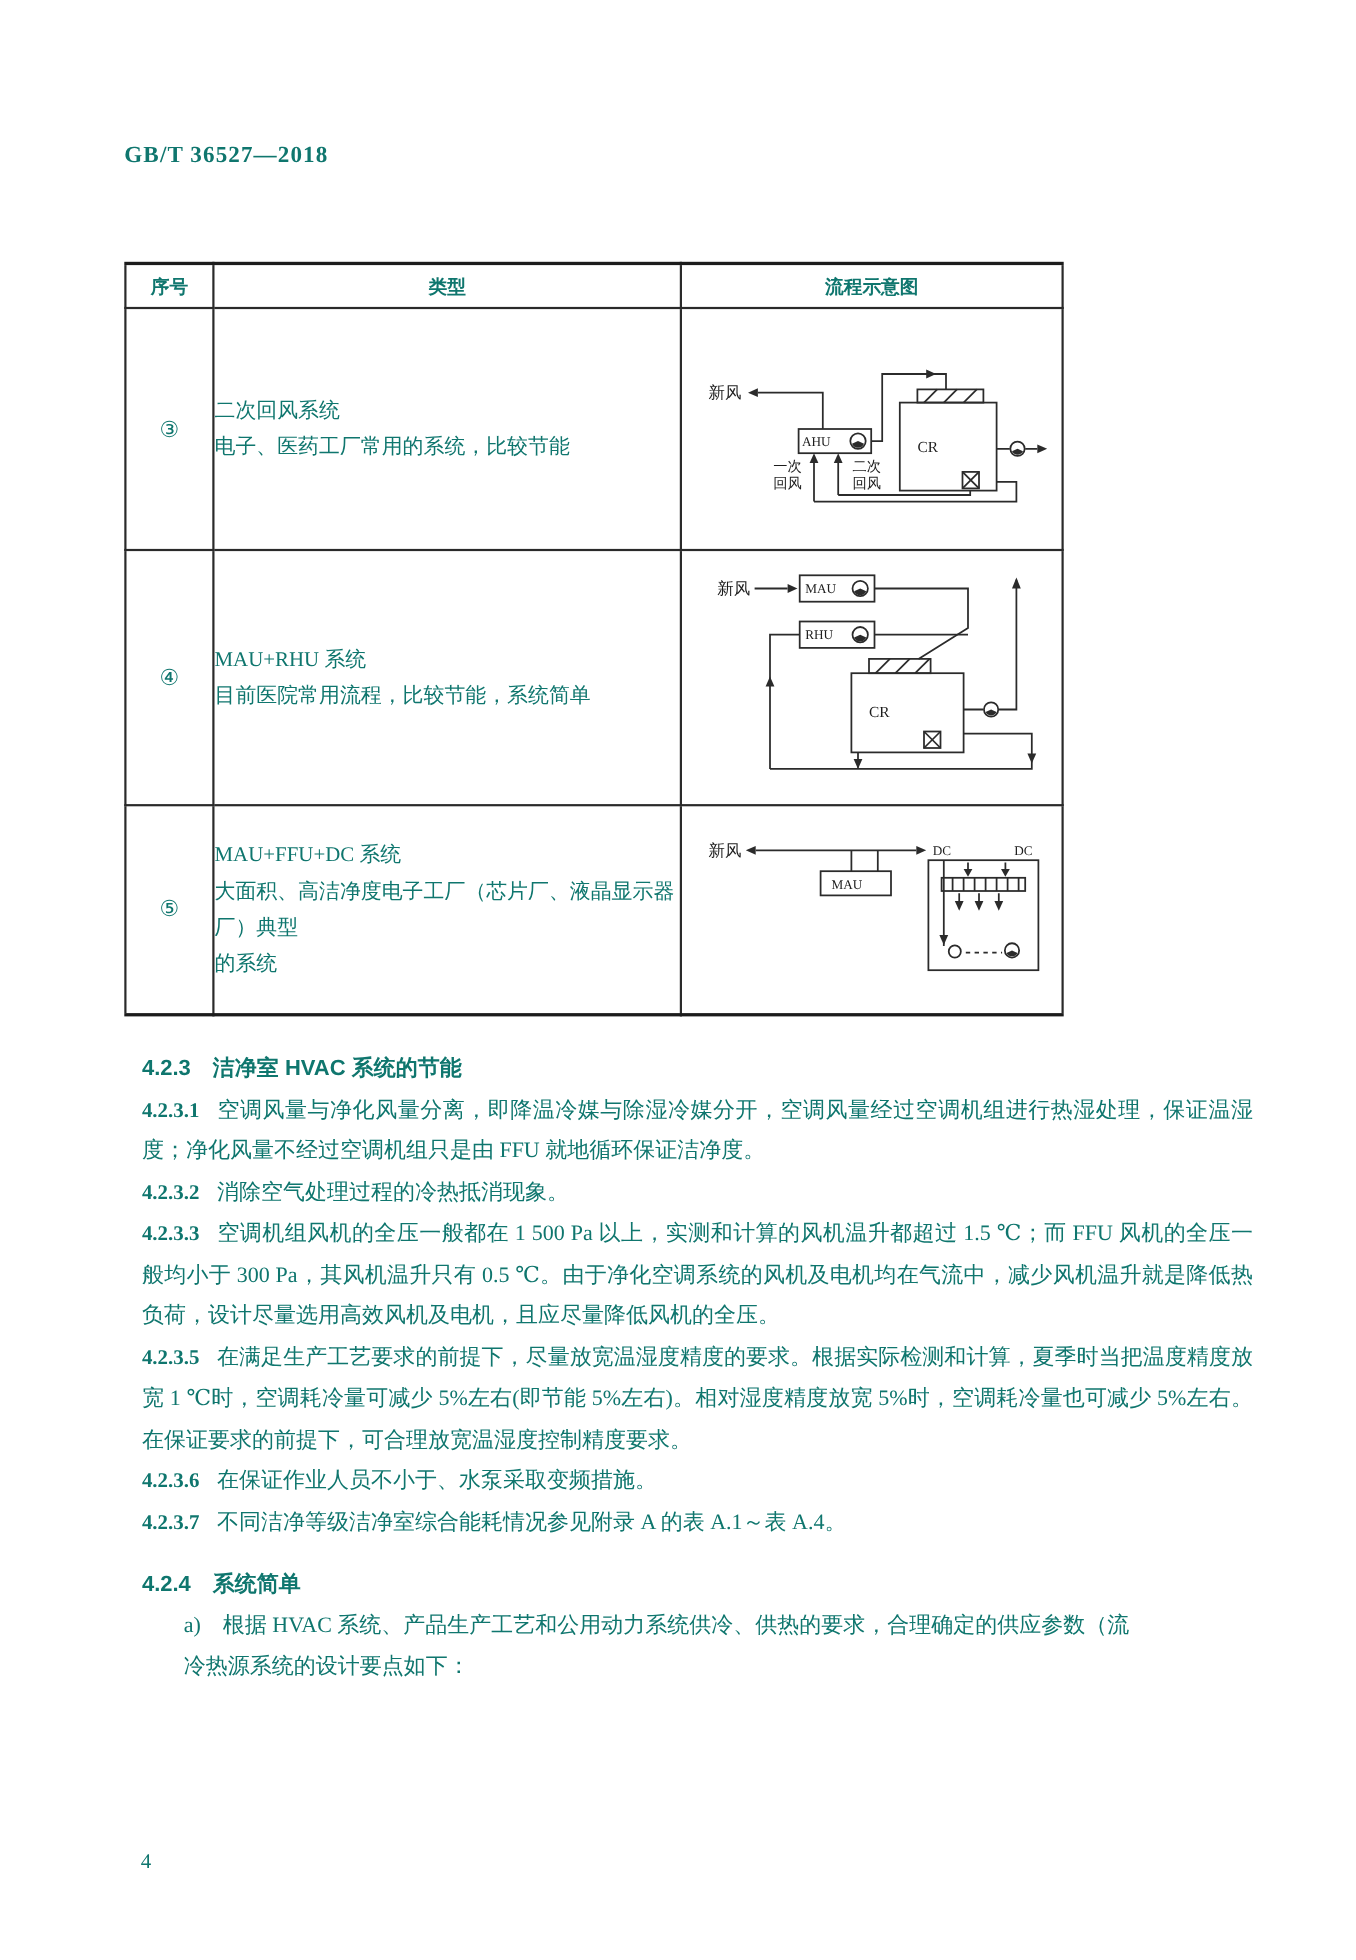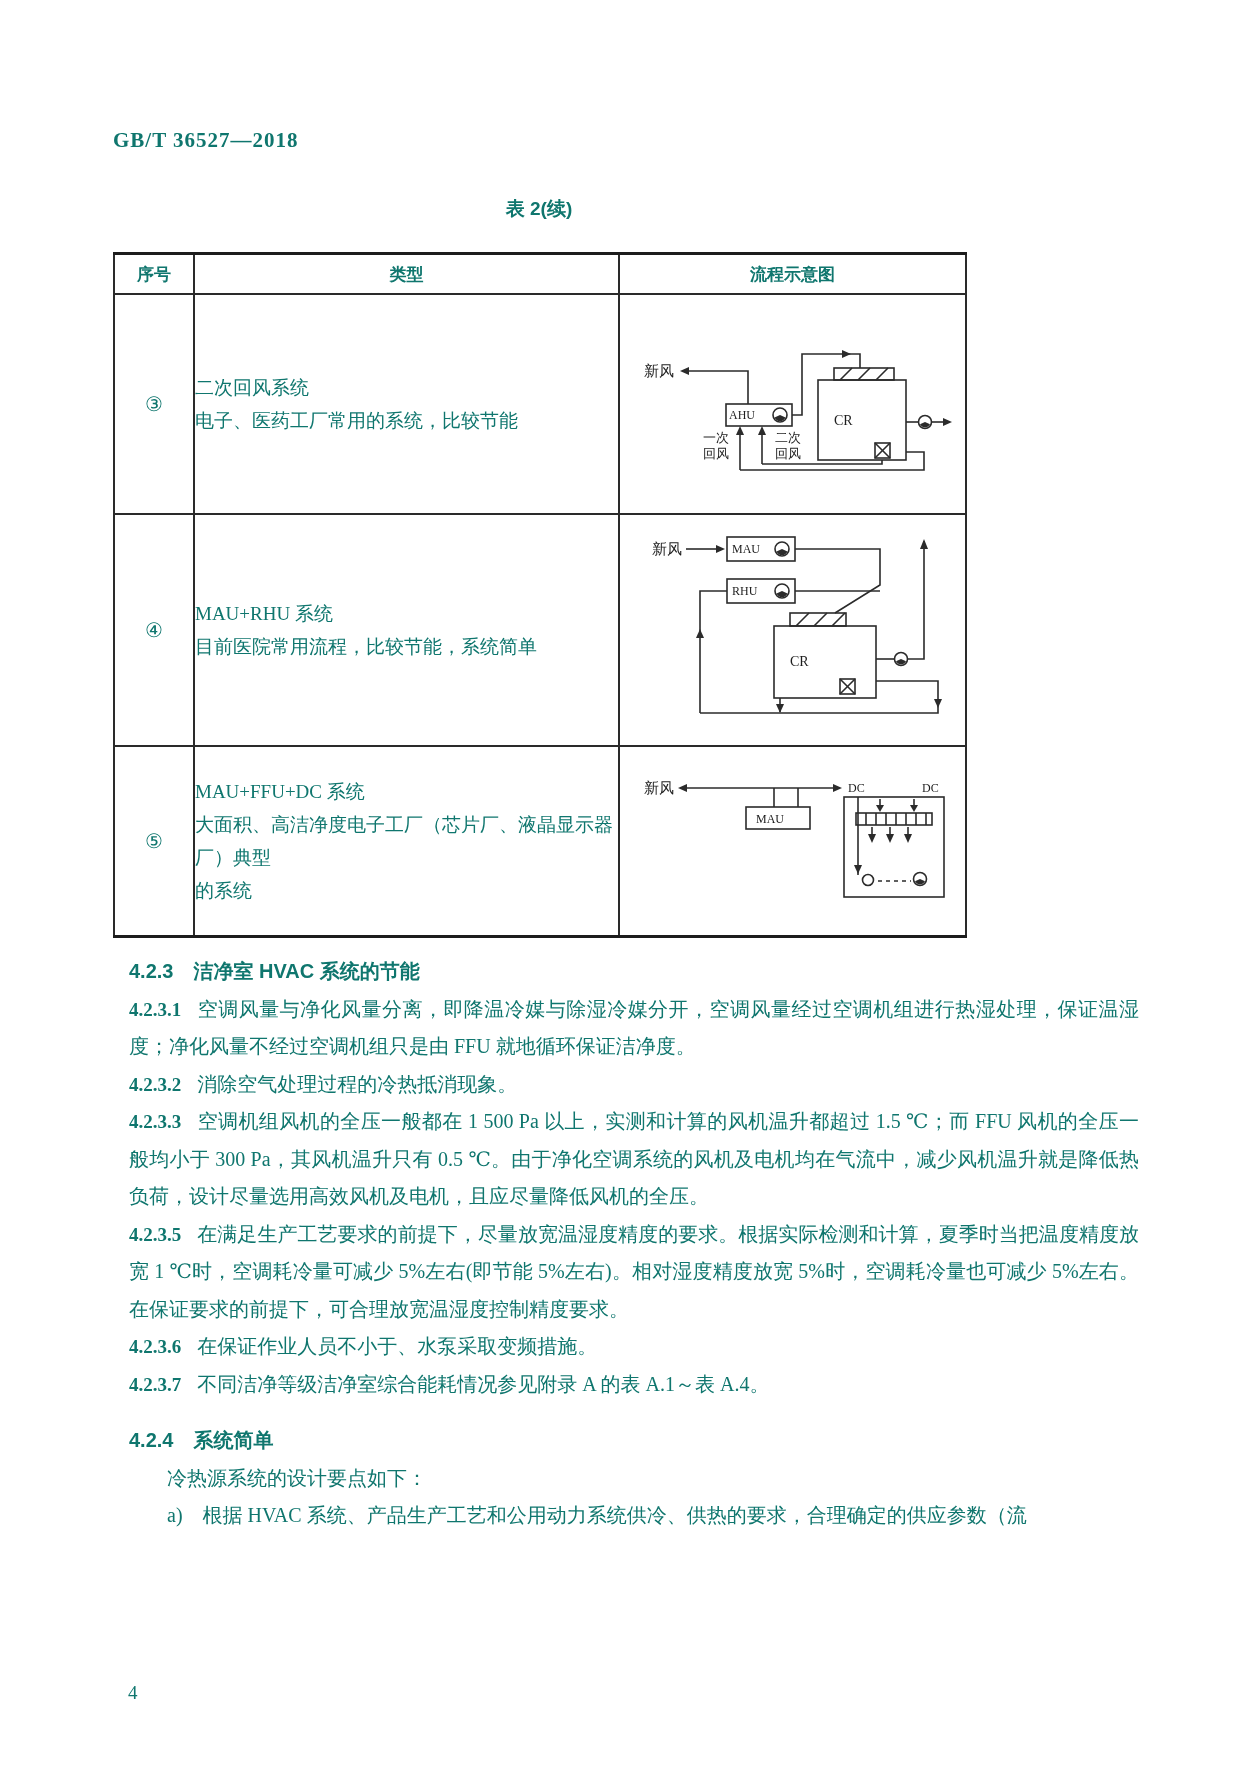--- a/index.html
+++ b/index.html
@@ -17,21 +17,21 @@
     position:absolute;left:113px;top:128px;
     font-size:21px;font-weight:bold;letter-spacing:1px;
     font-family:"Liberation Serif","DejaVu Serif",serif;
   }
   .table-title{
     position:absolute;left:113px;top:196px;width:852px;
     text-align:center;font-size:19px;font-weight:bold;
     font-family:"Liberation Sans","DejaVu Sans",sans-serif;
   }
   table.gb{
-    position:absolute;left:113px;top:252px;width:852px;
+    position:absolute;left:113px;top:238px;width:852px;
     border-collapse:collapse;table-layout:fixed;
     border-top:3px solid #1c1c1c;
     border-bottom:3px solid #1c1c1c;
   }
   table.gb td,table.gb th{
     border:2px solid #2a2a2a;
     vertical-align:middle;
     padding:0;
   }
   table.gb th{
@@ -78,21 +78,20 @@
     position:absolute;left:128px;top:1682px;font-size:19px;
   }
 </style>
 </head>
 <body>
 
 <div class="page">
 
   <div class="doc-number">GB/T 36527—2018</div>
 
-  <div class="table-title">表 2(续)</div>
 
   <table class="gb">
     <colgroup>
         <col style="width:80px">
         <col style="width:425px">
         <col style="width:347px">
       </colgroup>
     <tbody>
         <tr>
       <th>序号</th>
@@ -320,21 +319,21 @@
     </p>
     <p>
       <span class="pnum">4.2.3.6</span><span>在保证作业人员不小于、水泵采取变频措施。</span>
     </p>
     <p>
       <span class="pnum">4.2.3.7</span><span>不同洁净等级洁净室综合能耗情况参见附录 A 的表 A.1～表 A.4。</span>
     </p>
     <p class="sec-heading second">
       <span class="hnum">4.2.4</span><span>系统简单</span>
     </p>
-    <p class="indented">冷热源系统的设计要点如下：</p>
     <p class="indented">
       <span class="item-label">a)</span><span>根据 HVAC 系统、产品生产工艺和公用动力系统供冷、供热的要求，合理确定的供应参数（流</span>
     </p>
+    <p class="indented">冷热源系统的设计要点如下：</p>
   </div>
 
   <div class="page-number">4</div>
 
 </div>
 
 </body></html>

